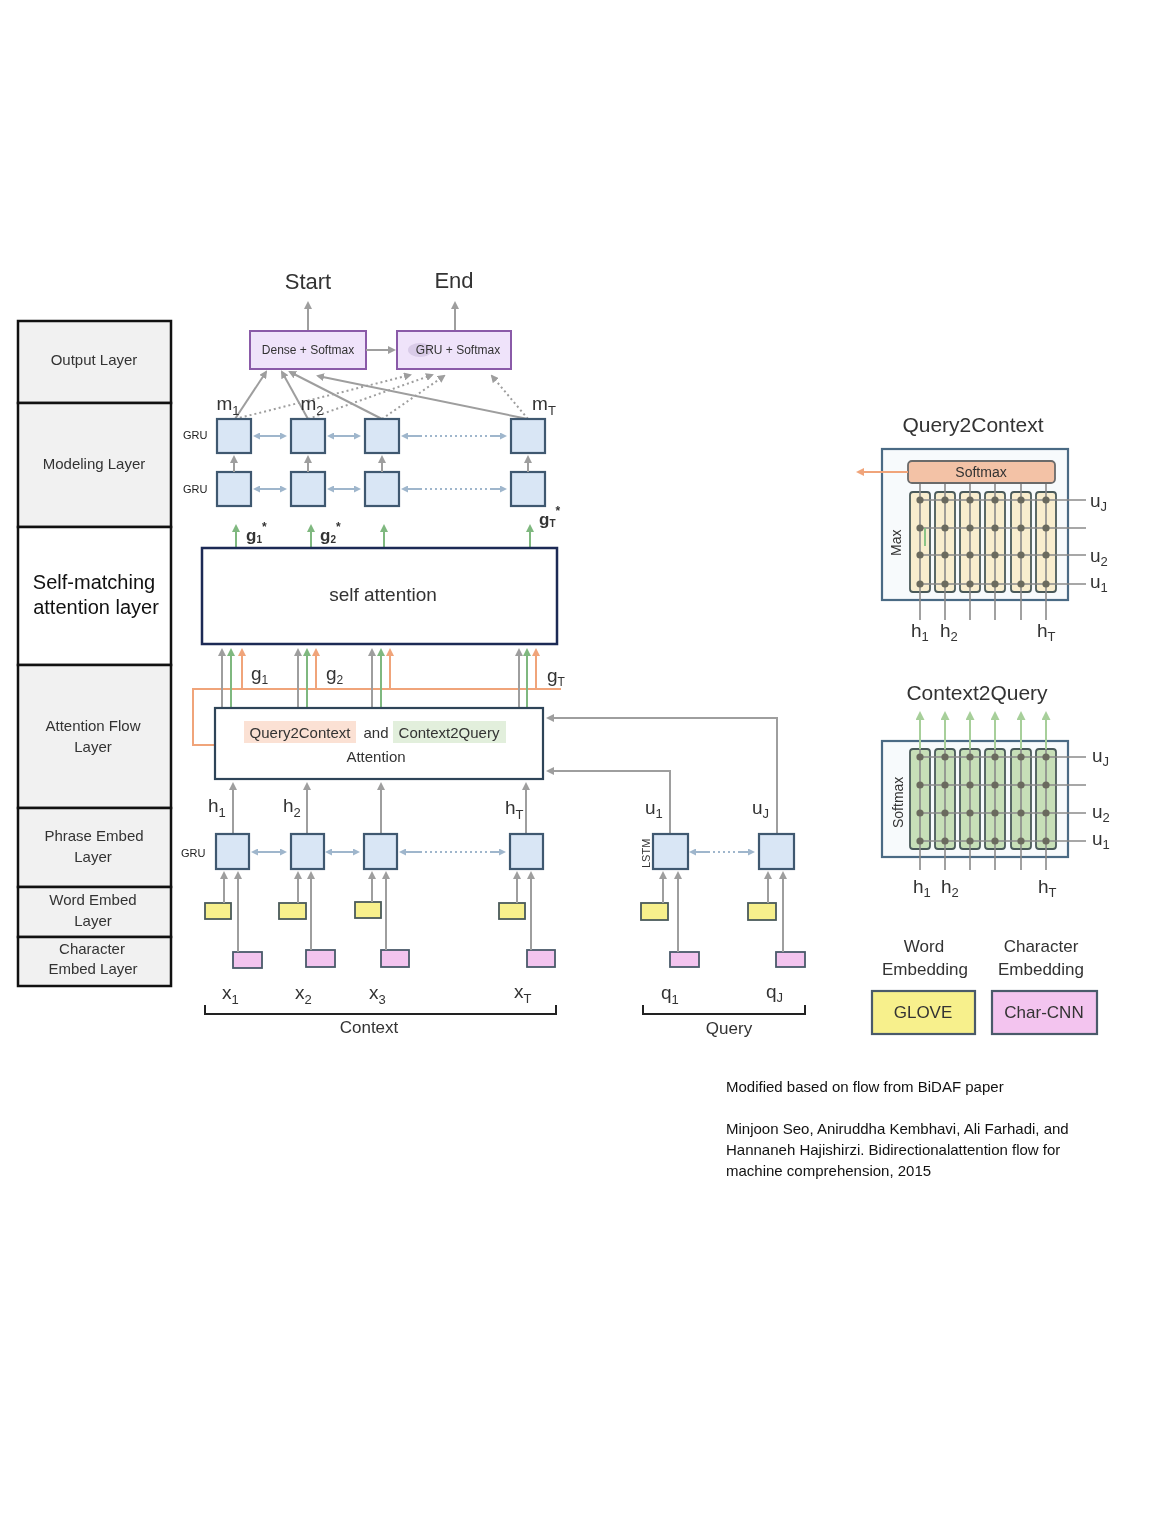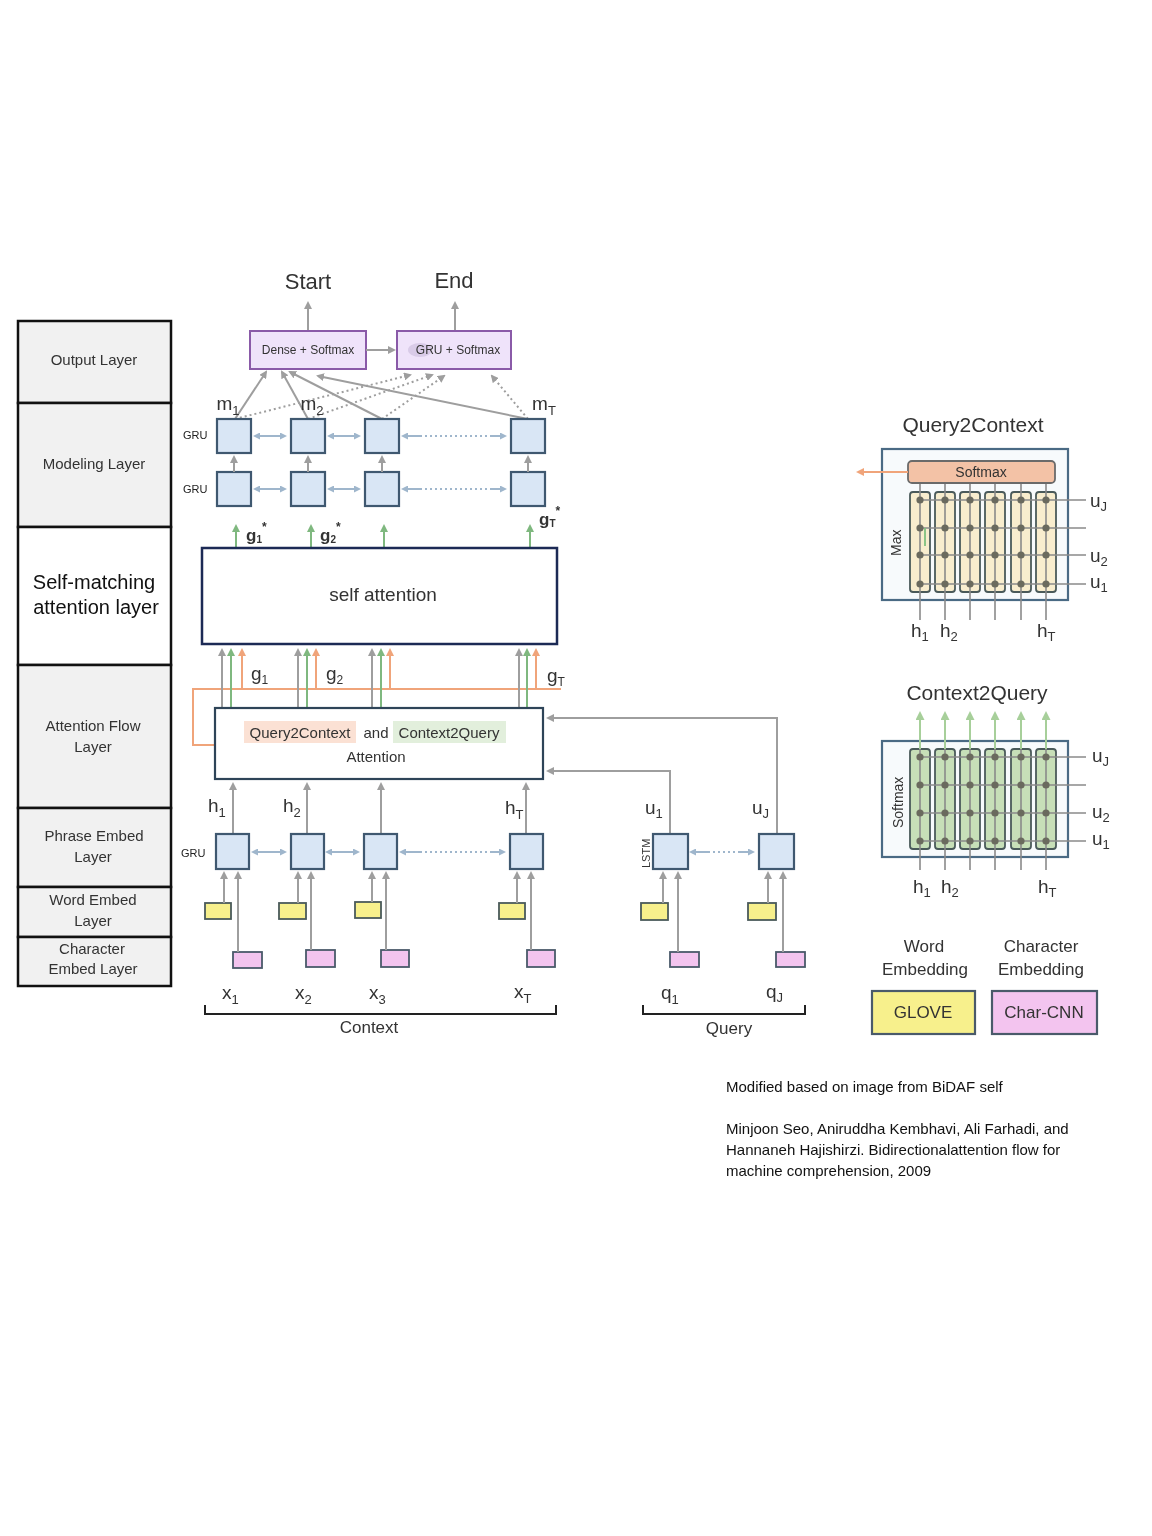--- a/index.html
+++ b/index.html
@@ -379,14 +379,14 @@
     <text class="t" x="925" y="975" font-size="17" text-anchor="middle" fill="#333">Embedding</text>
     <text class="t" x="1041" y="952" font-size="17" text-anchor="middle" fill="#333">Character</text>
     <text class="t" x="1041" y="975" font-size="17" text-anchor="middle" fill="#333">Embedding</text>
     <rect x="872" y="991" width="103" height="43" fill="#f7f08c" stroke="#4a5a6a" stroke-width="2.2"></rect>
     <text class="t" x="923" y="1018" font-size="17" text-anchor="middle" fill="#333">GLOVE</text>
     <rect x="992" y="991" width="105" height="43" fill="#f3c4ef" stroke="#4a5a6a" stroke-width="2.2"></rect>
     <text class="t" x="1044" y="1018" font-size="17" text-anchor="middle" fill="#333">Char-CNN</text>
   </g>
 </svg>
 
-<div class="note" style="top:1076px;">Modified based on image from BiDAF self</div>
-<div class="note" style="top:1118px; width:380px;">Minjoon Seo, Aniruddha Kembhavi, Ali Farhadi, and Hannaneh Hajishirzi.   Bidirectionalattention flow for machine comprehension, 2009</div>
+<div class="note" style="top:1076px;">Modified based on flow from BiDAF paper</div>
+<div class="note" style="top:1118px; width:380px;">Minjoon Seo, Aniruddha Kembhavi, Ali Farhadi, and Hannaneh Hajishirzi.   Bidirectionalattention flow for machine comprehension, 2015</div>
 
 </body></html>

